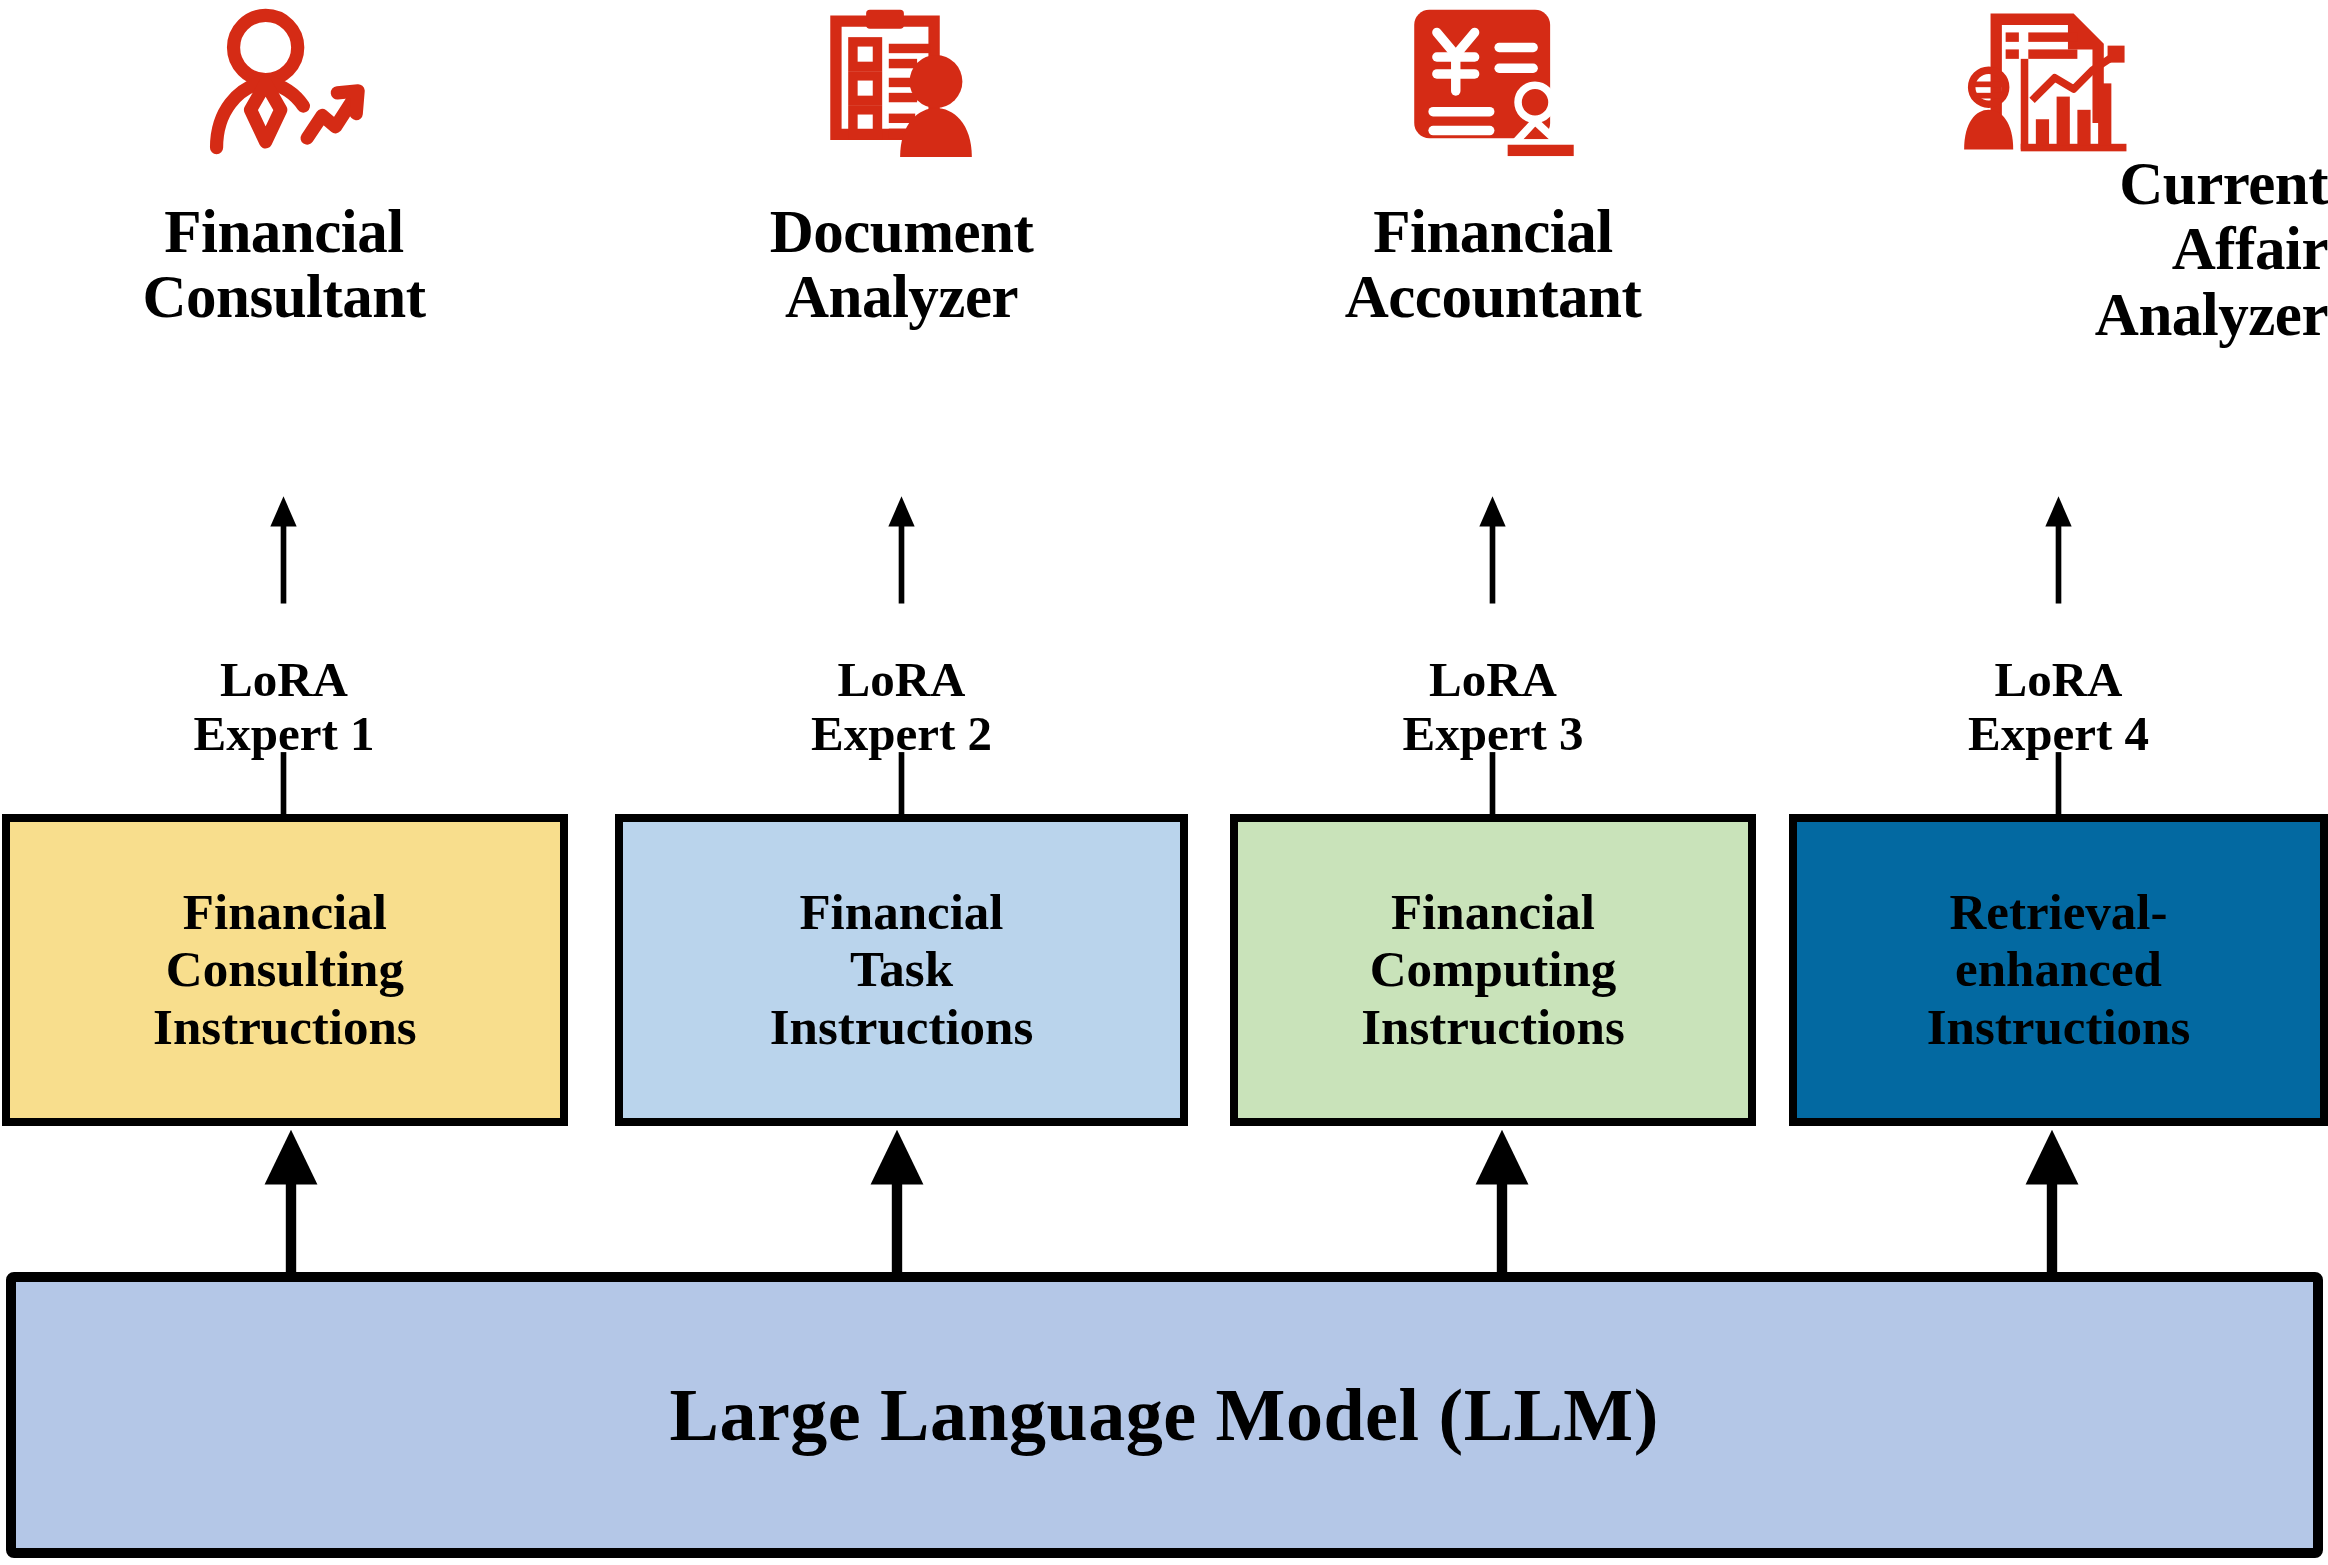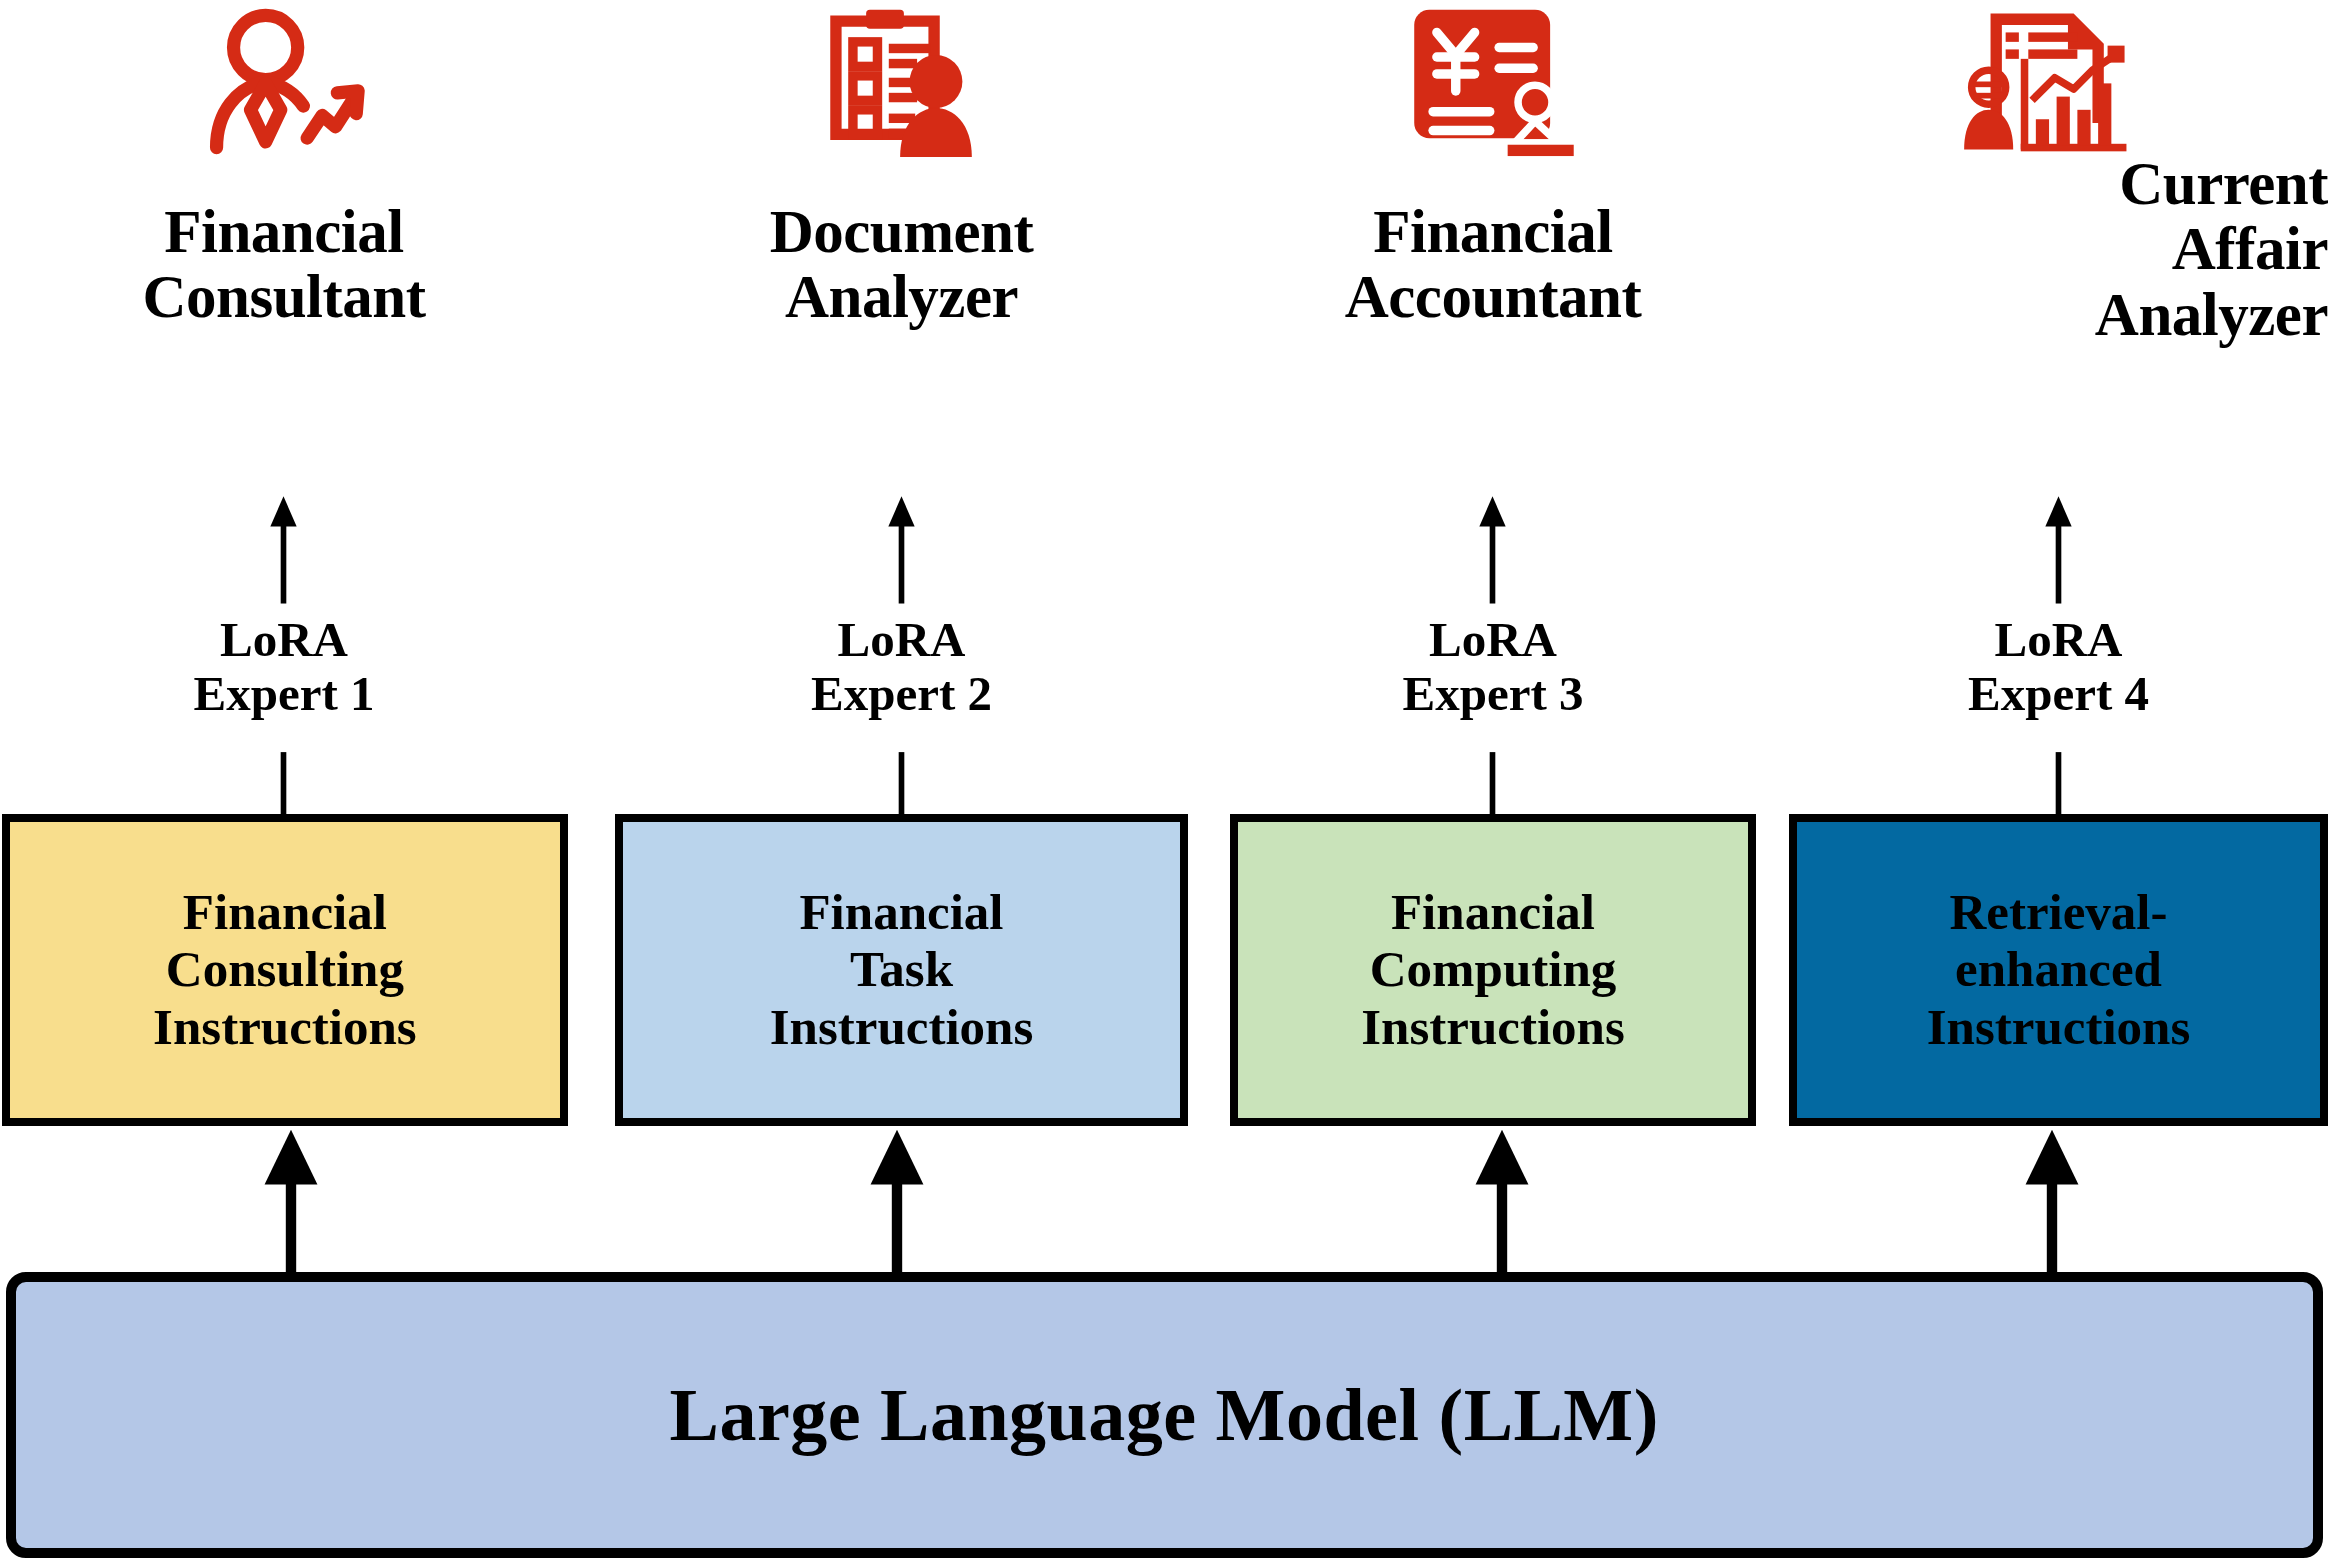--- a/index.html
+++ b/index.html
@@ -46,20 +46,21 @@
 
   
   .lora-label {
     position: absolute;
     text-align: center;
     font-weight: bold;
     font-size: 49px;
     line-height: 1.1;
     color: #000;
     white-space: nowrap;
+    margin-top: 40px;
   }
 
   
   .instr-box {
     position: absolute;
     border: 8.5px solid #000000;
     display: flex;
     align-items: center;
     justify-content: center;
     text-align: center;
@@ -75,21 +76,21 @@
 
   
   #llm-box {
     position: absolute;
     left: 5.7px;
     top: 1272px;
     width: 2317px;
     height: 286px;
     background: #b4c7e7;
     border: 10.4px solid #000000;
-    border-radius: 20px;
+    border-radius: 8px;
     display: flex;
     align-items: center;
     justify-content: center;
   }
   #llm-label {
     font-weight: bold;
     font-size: 74px;
     color: #000000;
     letter-spacing: 0.5px;
   }

